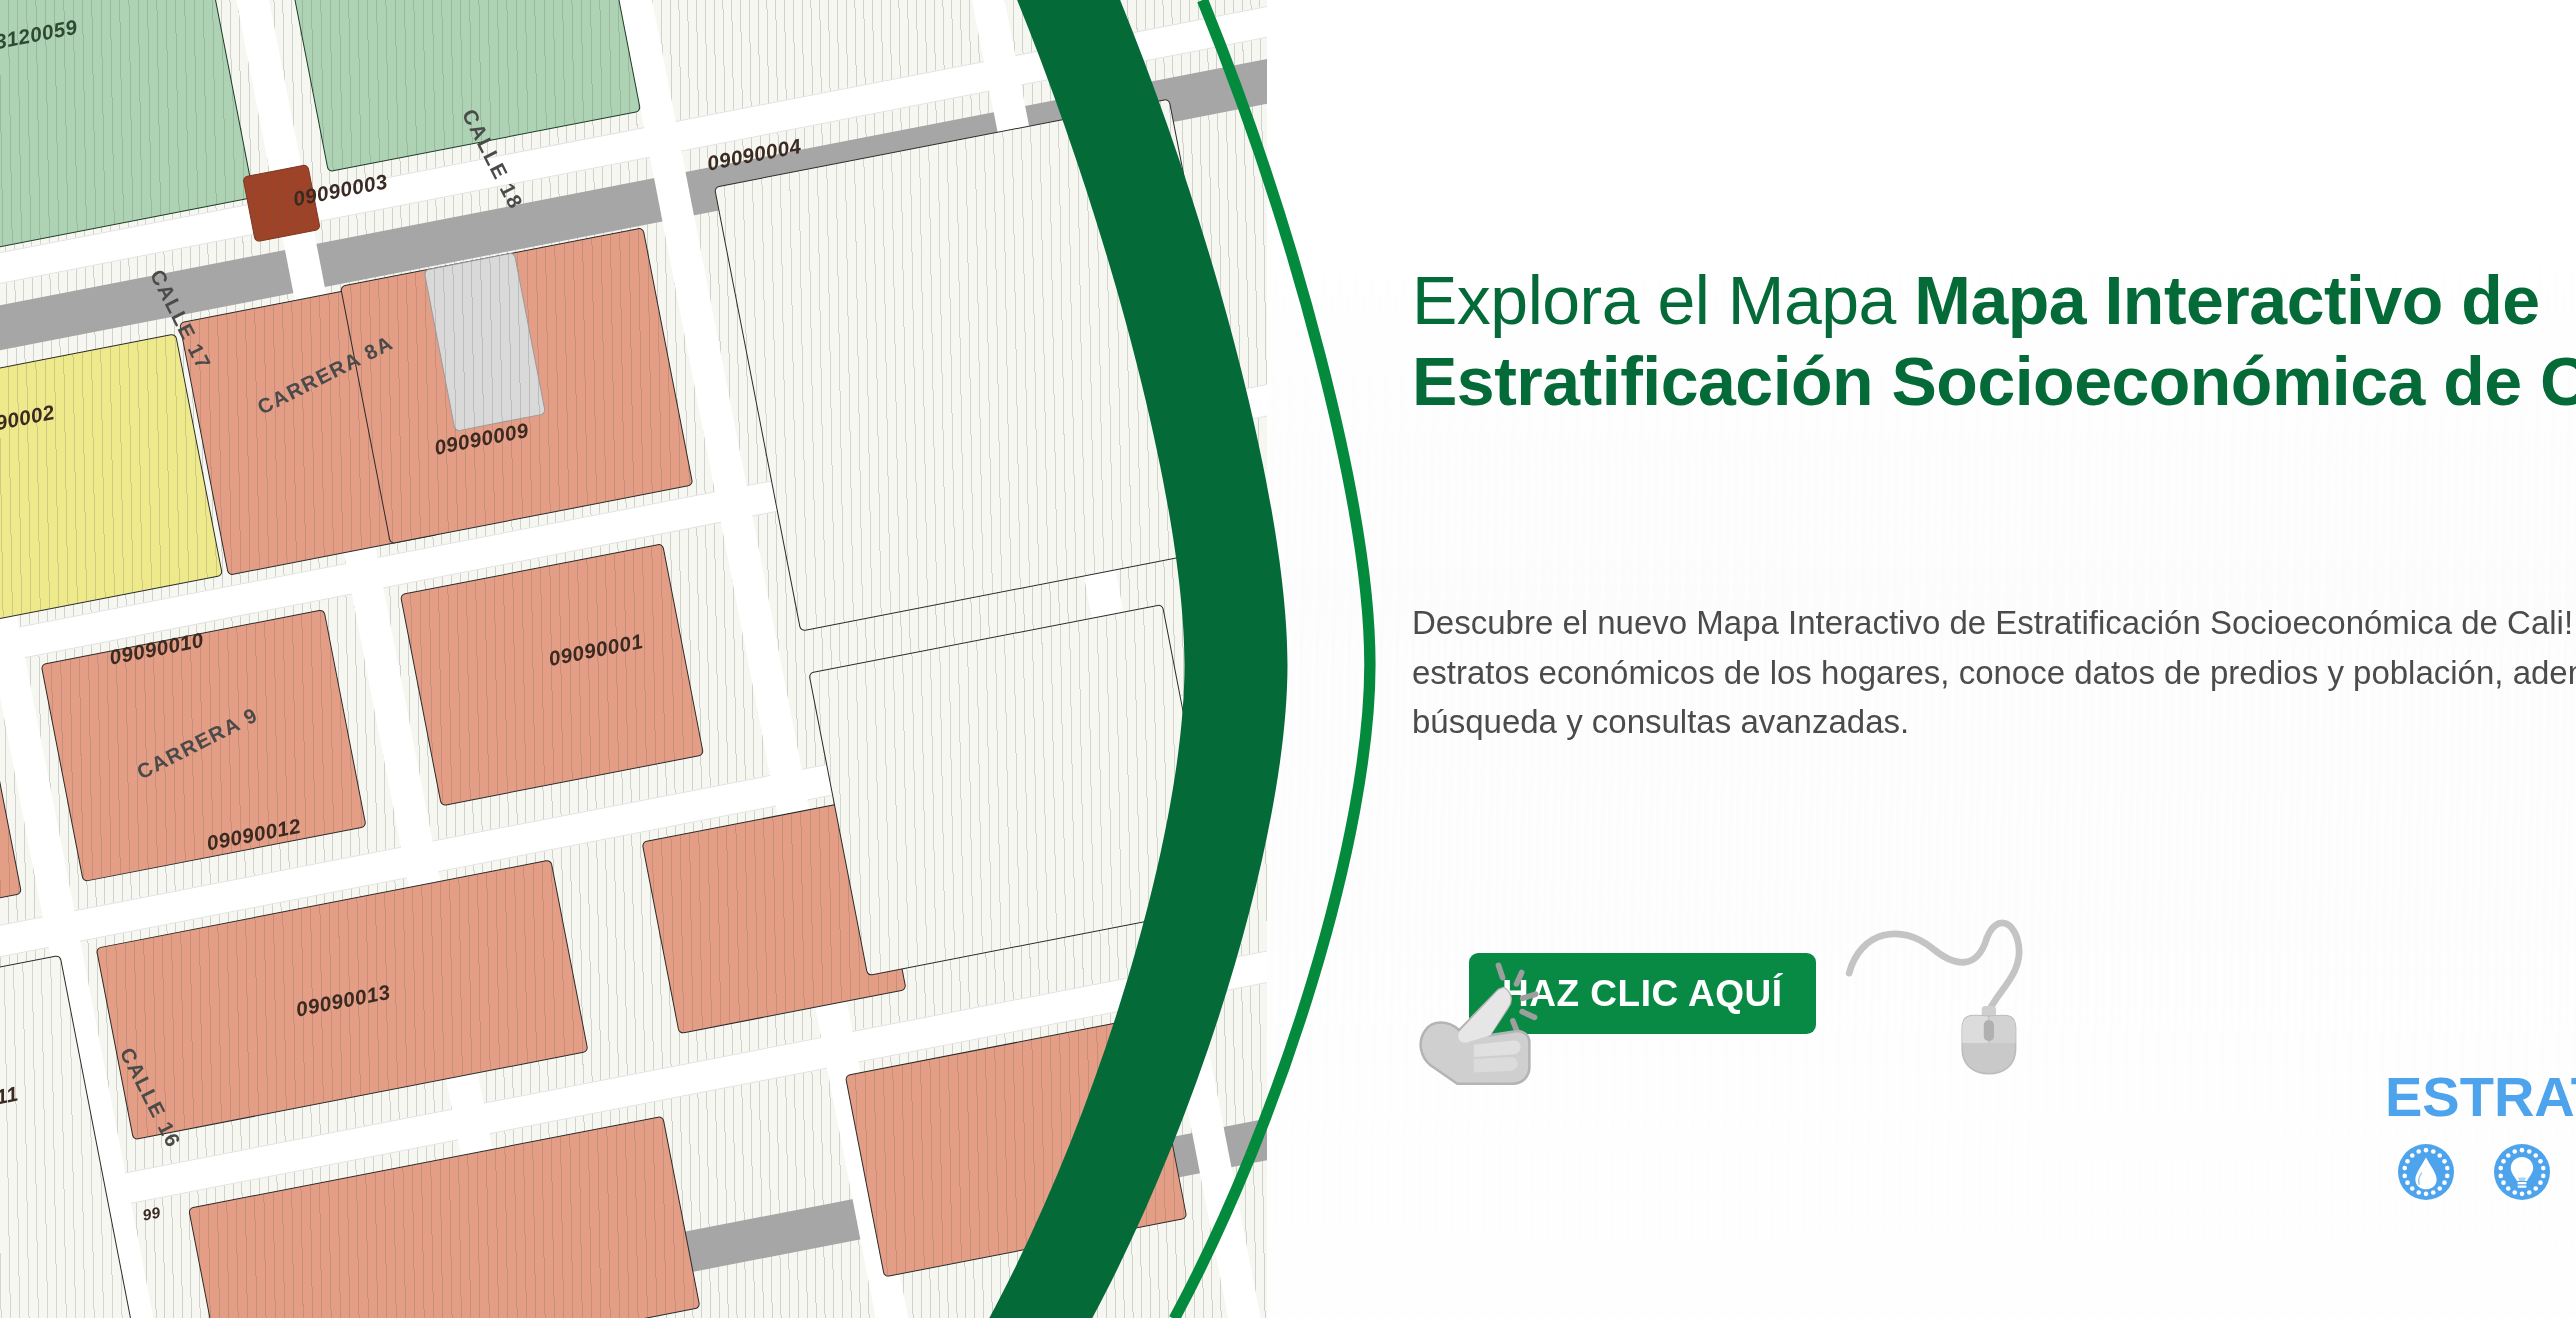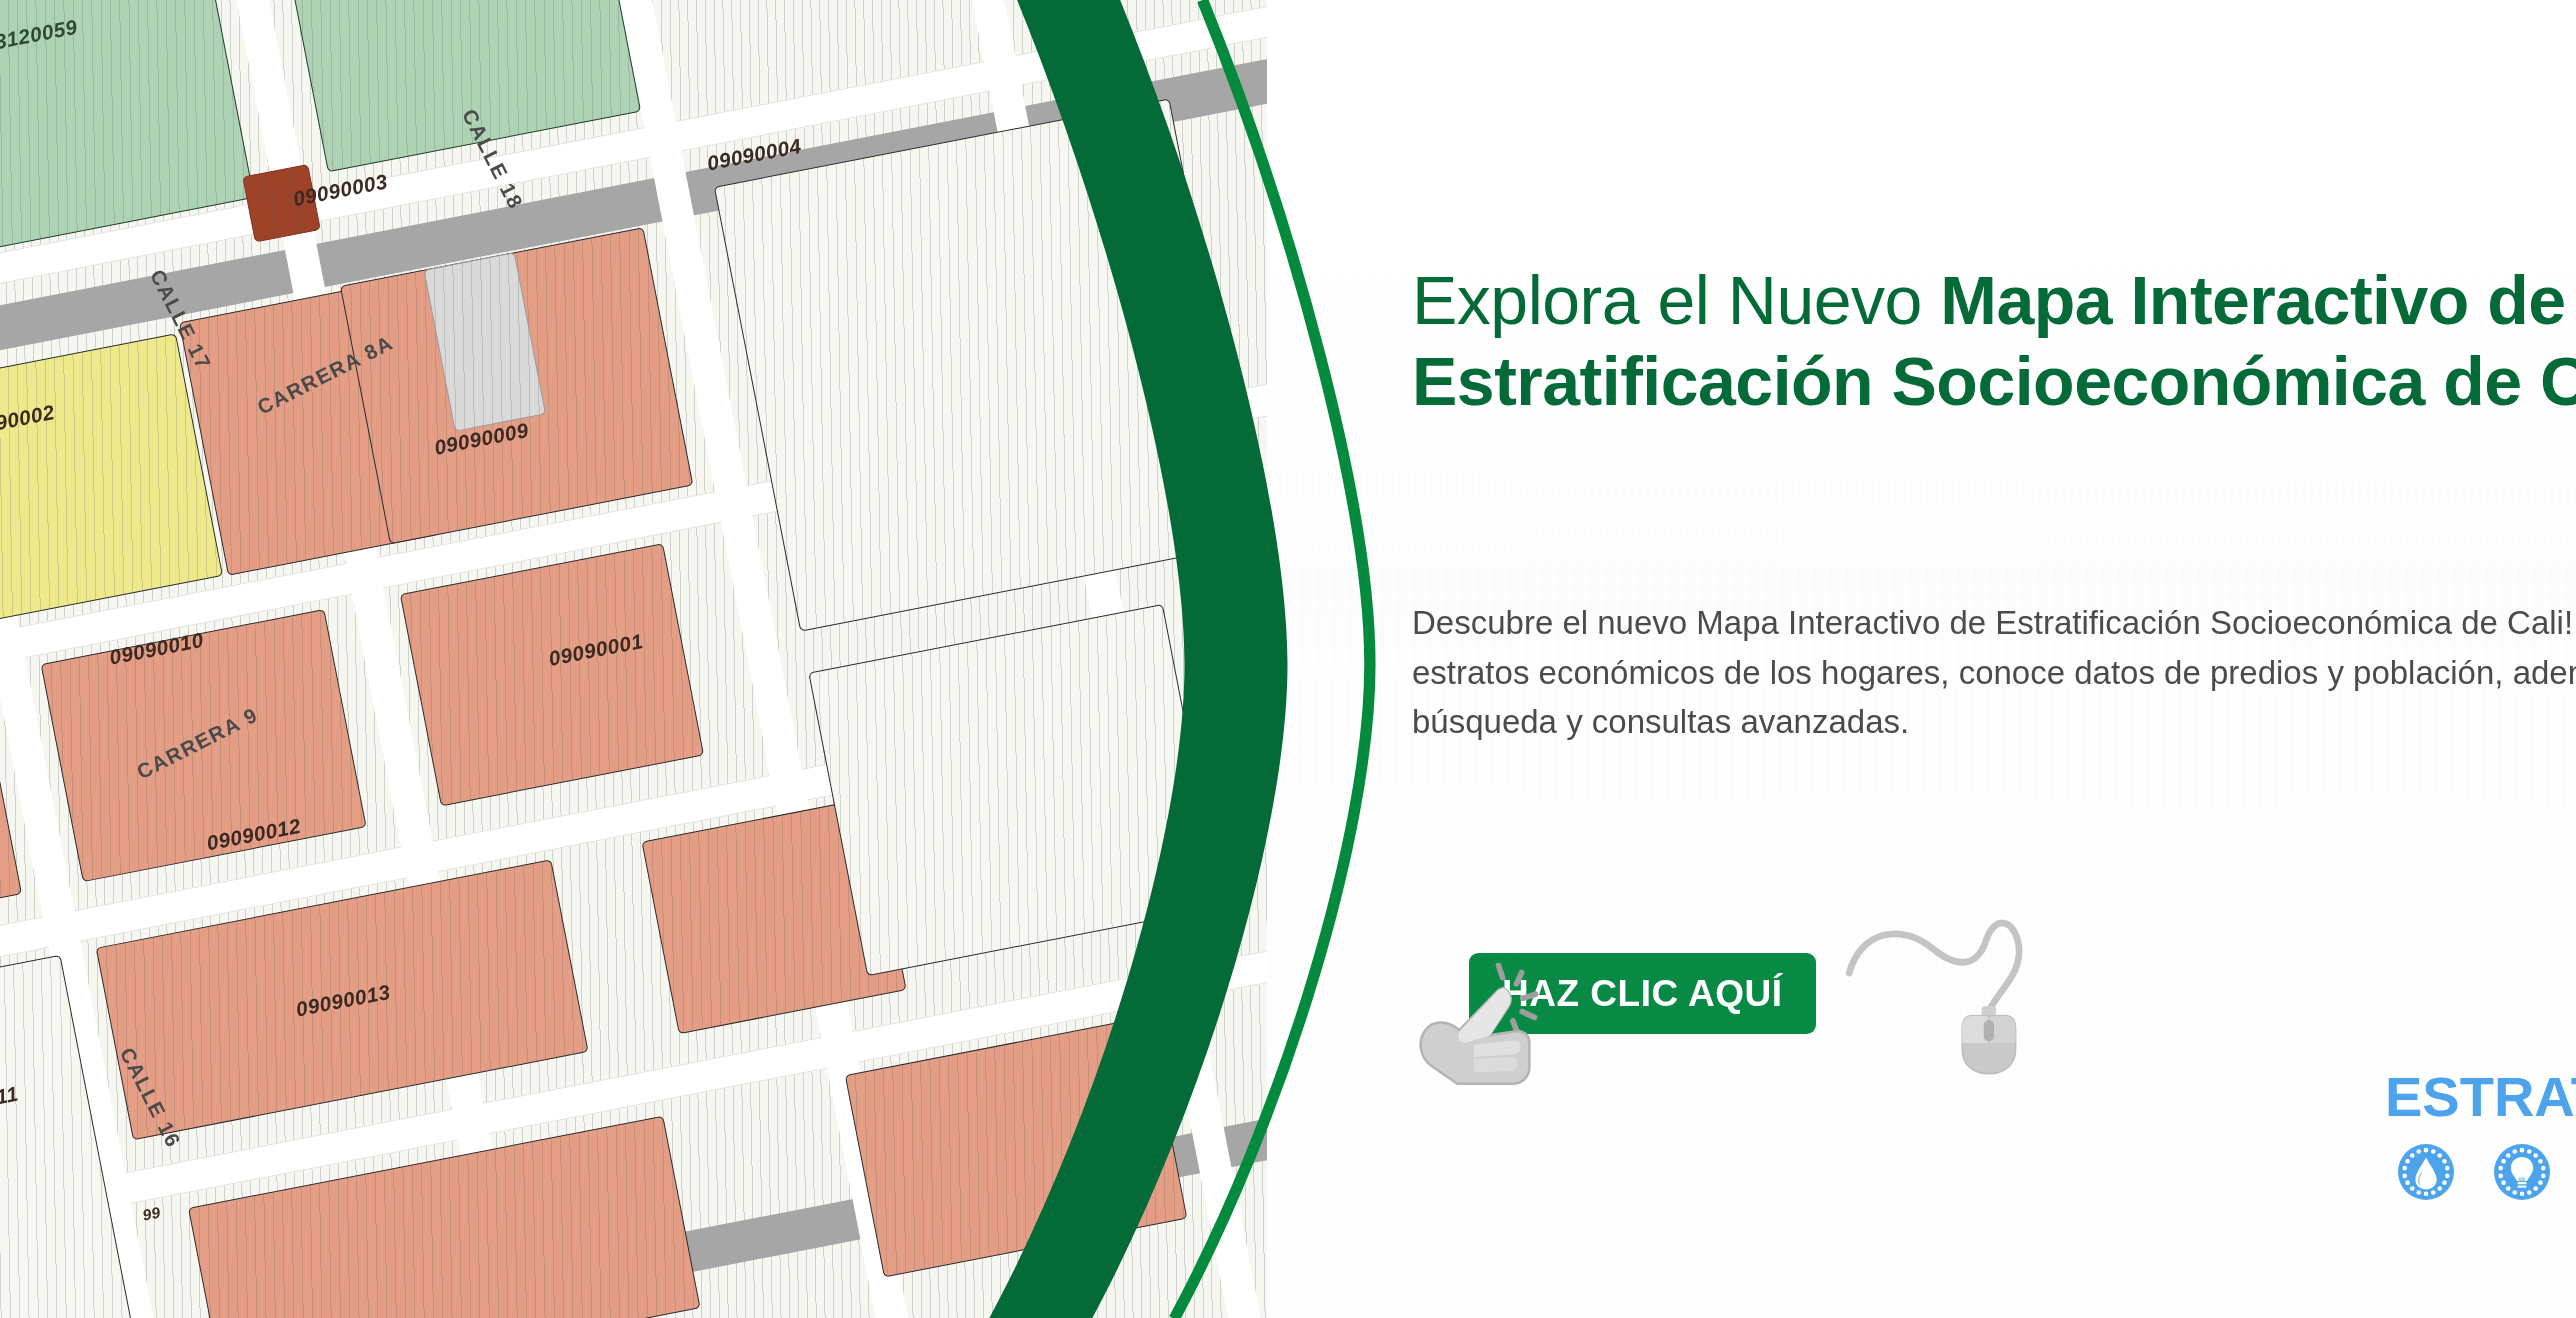--- a/index.html
+++ b/index.html
@@ -276,21 +276,21 @@
 
     <path d="M 375 0 C 550 430 700 980 700 1290 C 700 1620 530 2170 320 2560
              L 520 2560 C 730 2170 900 1620 900 1290 C 900 980 750 430 575 0 Z" fill="#046A38"></path>
 
     <path d="M 735 0 C 910 430 1060 980 1060 1290 C 1060 1620 890 2170 680 2560" fill="none" stroke="#048A3D" stroke-width="22"></path>
   </svg>
 
   <div class="content">
 
     <h1 class="headline">
-      <span>Explora el Nuevo </span><b>Mapa Interactivo de Estratificación Socioeconómica de Cali</b>
+      <span>Explora el Mapa </span><b>Mapa Interactivo de Estratificación Socioeconómica de Cali</b>
     </h1>
 
     <p class="paragraph">Descubre el nuevo Mapa Interactivo de Estratificación Socioeconómica de Cali! visualiza y comprende los estratos económicos de los hogares, conoce datos de predios y población, además accede a funciones de búsqueda y consultas avanzadas.</p>
 
     <div class="cta-zone">
 
       <svg class="hand-icon" viewBox="0 0 270 250">
         <g stroke="#9e9e9e" stroke-width="11" stroke-linecap="round">
           <line x1="176" y1="38" x2="168" y2="14"></line>
           <line x1="203" y1="50" x2="213" y2="28"></line>

